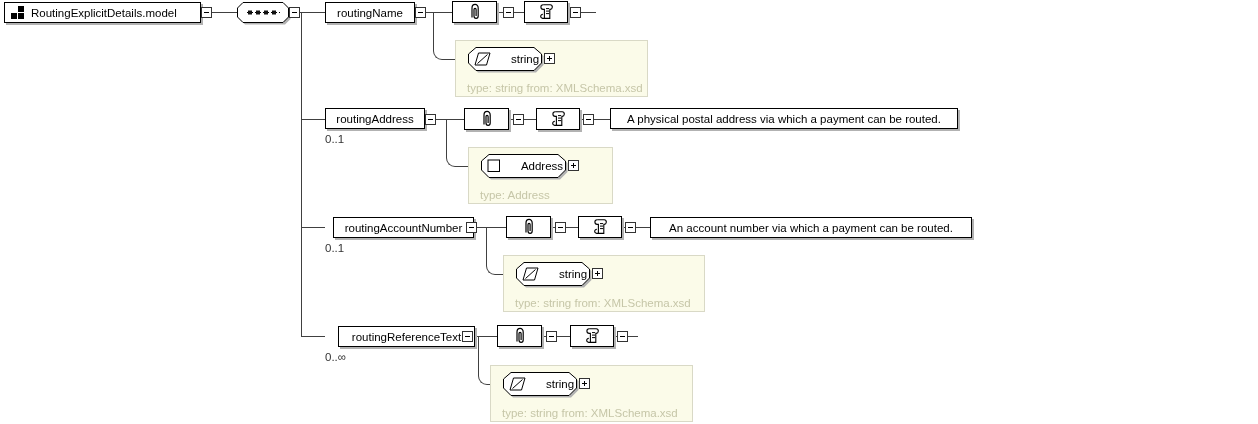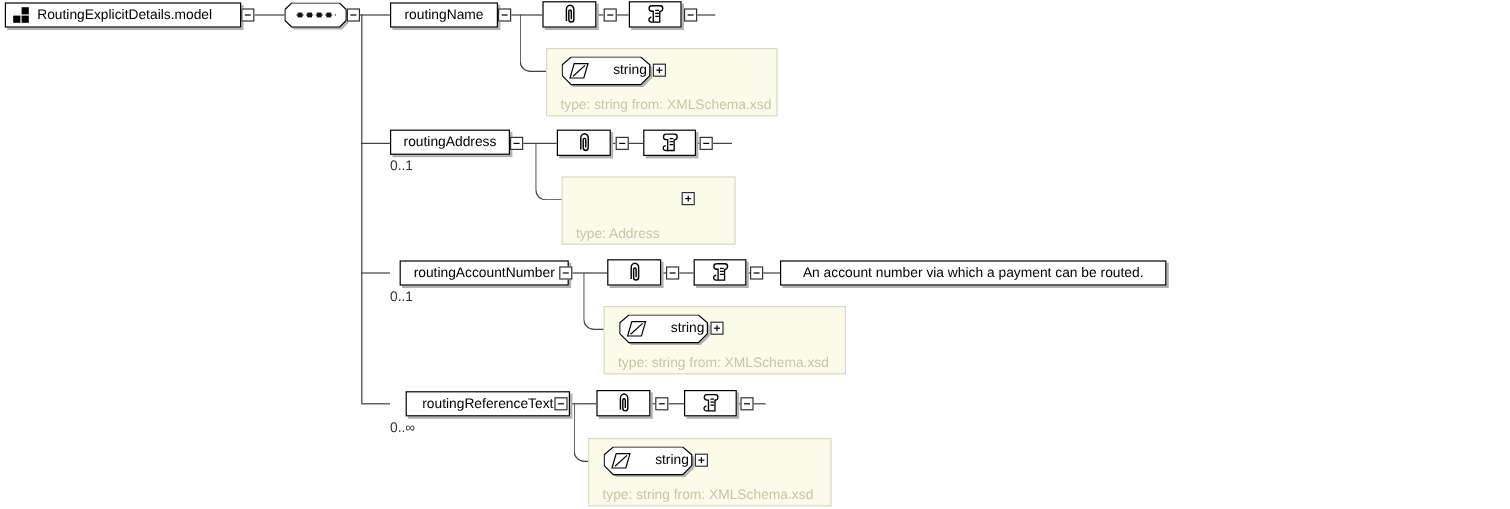--- a/index.html
+++ b/index.html
@@ -177,22 +177,37 @@
         <path d="M7.2 2.8 h7 a2.3 2.3 0 1 1 -0.4 4.6"></path>
         <path d="M7.2 2.8 a2.3 2.3 0 0 0 0 4.6 h1.2 v9 h5.4 v-9.2"></path>
         <path d="M8.4 16.4 h-1.8 a2 2 0 1 1 0.2 -4"></path>
         <path d="M10 6.6 h3.2 M10 9.1 h3.2 M10 11.6 h3.2" stroke-width="1"></path>
       </g>
     </svg>
   </div>
   <span class="pm" style="left:583px;top:114px">
       <i class="ph"></i>
     </span>
+  <div class="box annot" style="left:610px;top:108px;width:348px;height:21px">
+    <span>A physical postal address via which a payment can be routed.</span>
+  </div>
 
   <div class="panel" style="left:468px;top:147px;width:145px;height:57px">
+    <div class="pill" style="left:12px;top:6px;width:88px;height:26px">
+      <svg width="88" height="27" viewBox="0 0 88 27">
+        <polygon points="10,2.5 79,2.5 86.5,9 86.5,18 79,25.5 10,25.5 2.5,18 2.5,9" fill="#b2b2b2"></polygon>
+        <polygon points="8,0.5 77,0.5 84.5,7 84.5,16 77,23.5 8,23.5 0.5,16 0.5,7" fill="#fff" stroke="#000"></polygon>
+      </svg>
+      <span class="pill-content">
+        <svg width="14" height="14" viewBox="0 0 14 14">
+          <rect x="1" y="1" width="11.5" height="11.5" fill="#fff" stroke="#000"></rect>
+        </svg>
+        <span>Address</span>
+      </span>
+    </div>
     <span class="pm" style="left:99px;top:12px">
         <i class="ph"></i>
         <i class="pv"></i>
       </span>
     <div class="caption">type: Address</div>
   </div>
 
   <div class="box" style="left:333px;top:217px;width:141px;height:21px">
     <span>routingAccountNumber</span>
   </div>

